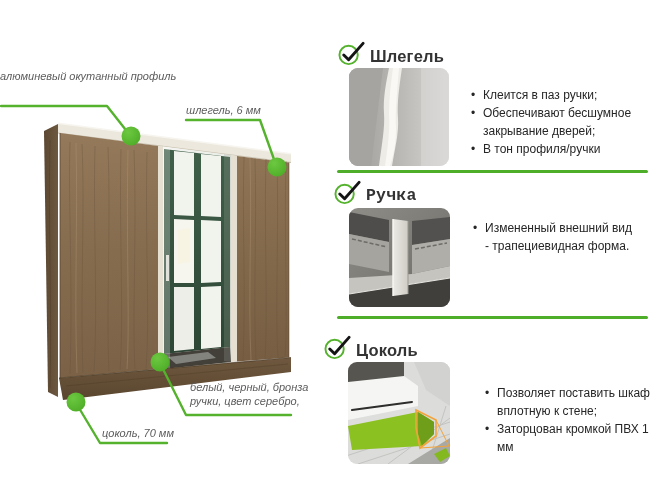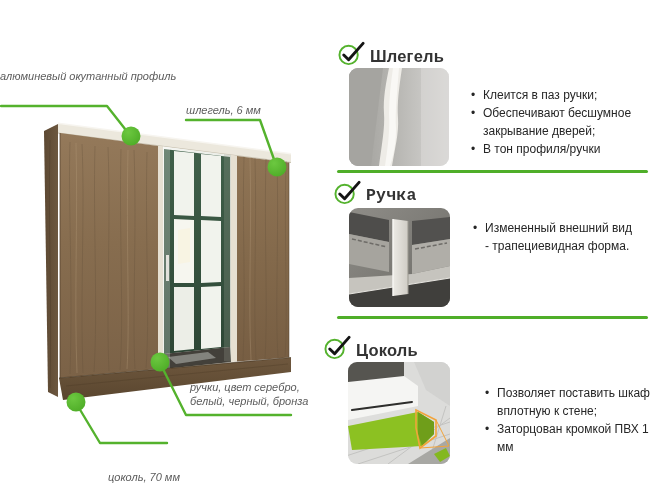--- a/index.html
+++ b/index.html
@@ -150,24 +150,24 @@
     </g>
   </svg>
 
   <div class="callout" style="left:0;top:70px;">
     <div>алюминевый окутанный профиль</div>
   </div>
   <div class="callout" style="left:186px;top:104px;">
     <div>шлегель, 6 мм</div>
   </div>
   <div class="callout" style="left:190px;top:381px;">
+    <div>белый, черный, бронза</div>
     <div>ручки, цвет серебро,</div>
-    <div>белый, черный, бронза</div>
-  </div>
-  <div class="callout" style="left:108px;top:427px;margin-top:44px;">
+  </div>
+  <div class="callout" style="left:102px;top:427px;">
     <div>цоколь, 70 мм</div>
   </div>
 
   <div class="sec-header" style="left:338px;top:40px;">
     <svg class="check-icon" viewBox="0 0 28 26">
       <circle cx="11" cy="15" r="9.5" fill="none" stroke="#54b22d" stroke-width="2"></circle>
       <path d="M6,15 L11,20 L26,3" fill="none" stroke="#141414" stroke-width="3" stroke-linecap="round" stroke-linejoin="round"></path>
     </svg>
     <span class="sec-title">Шлегель</span>
   </div>

